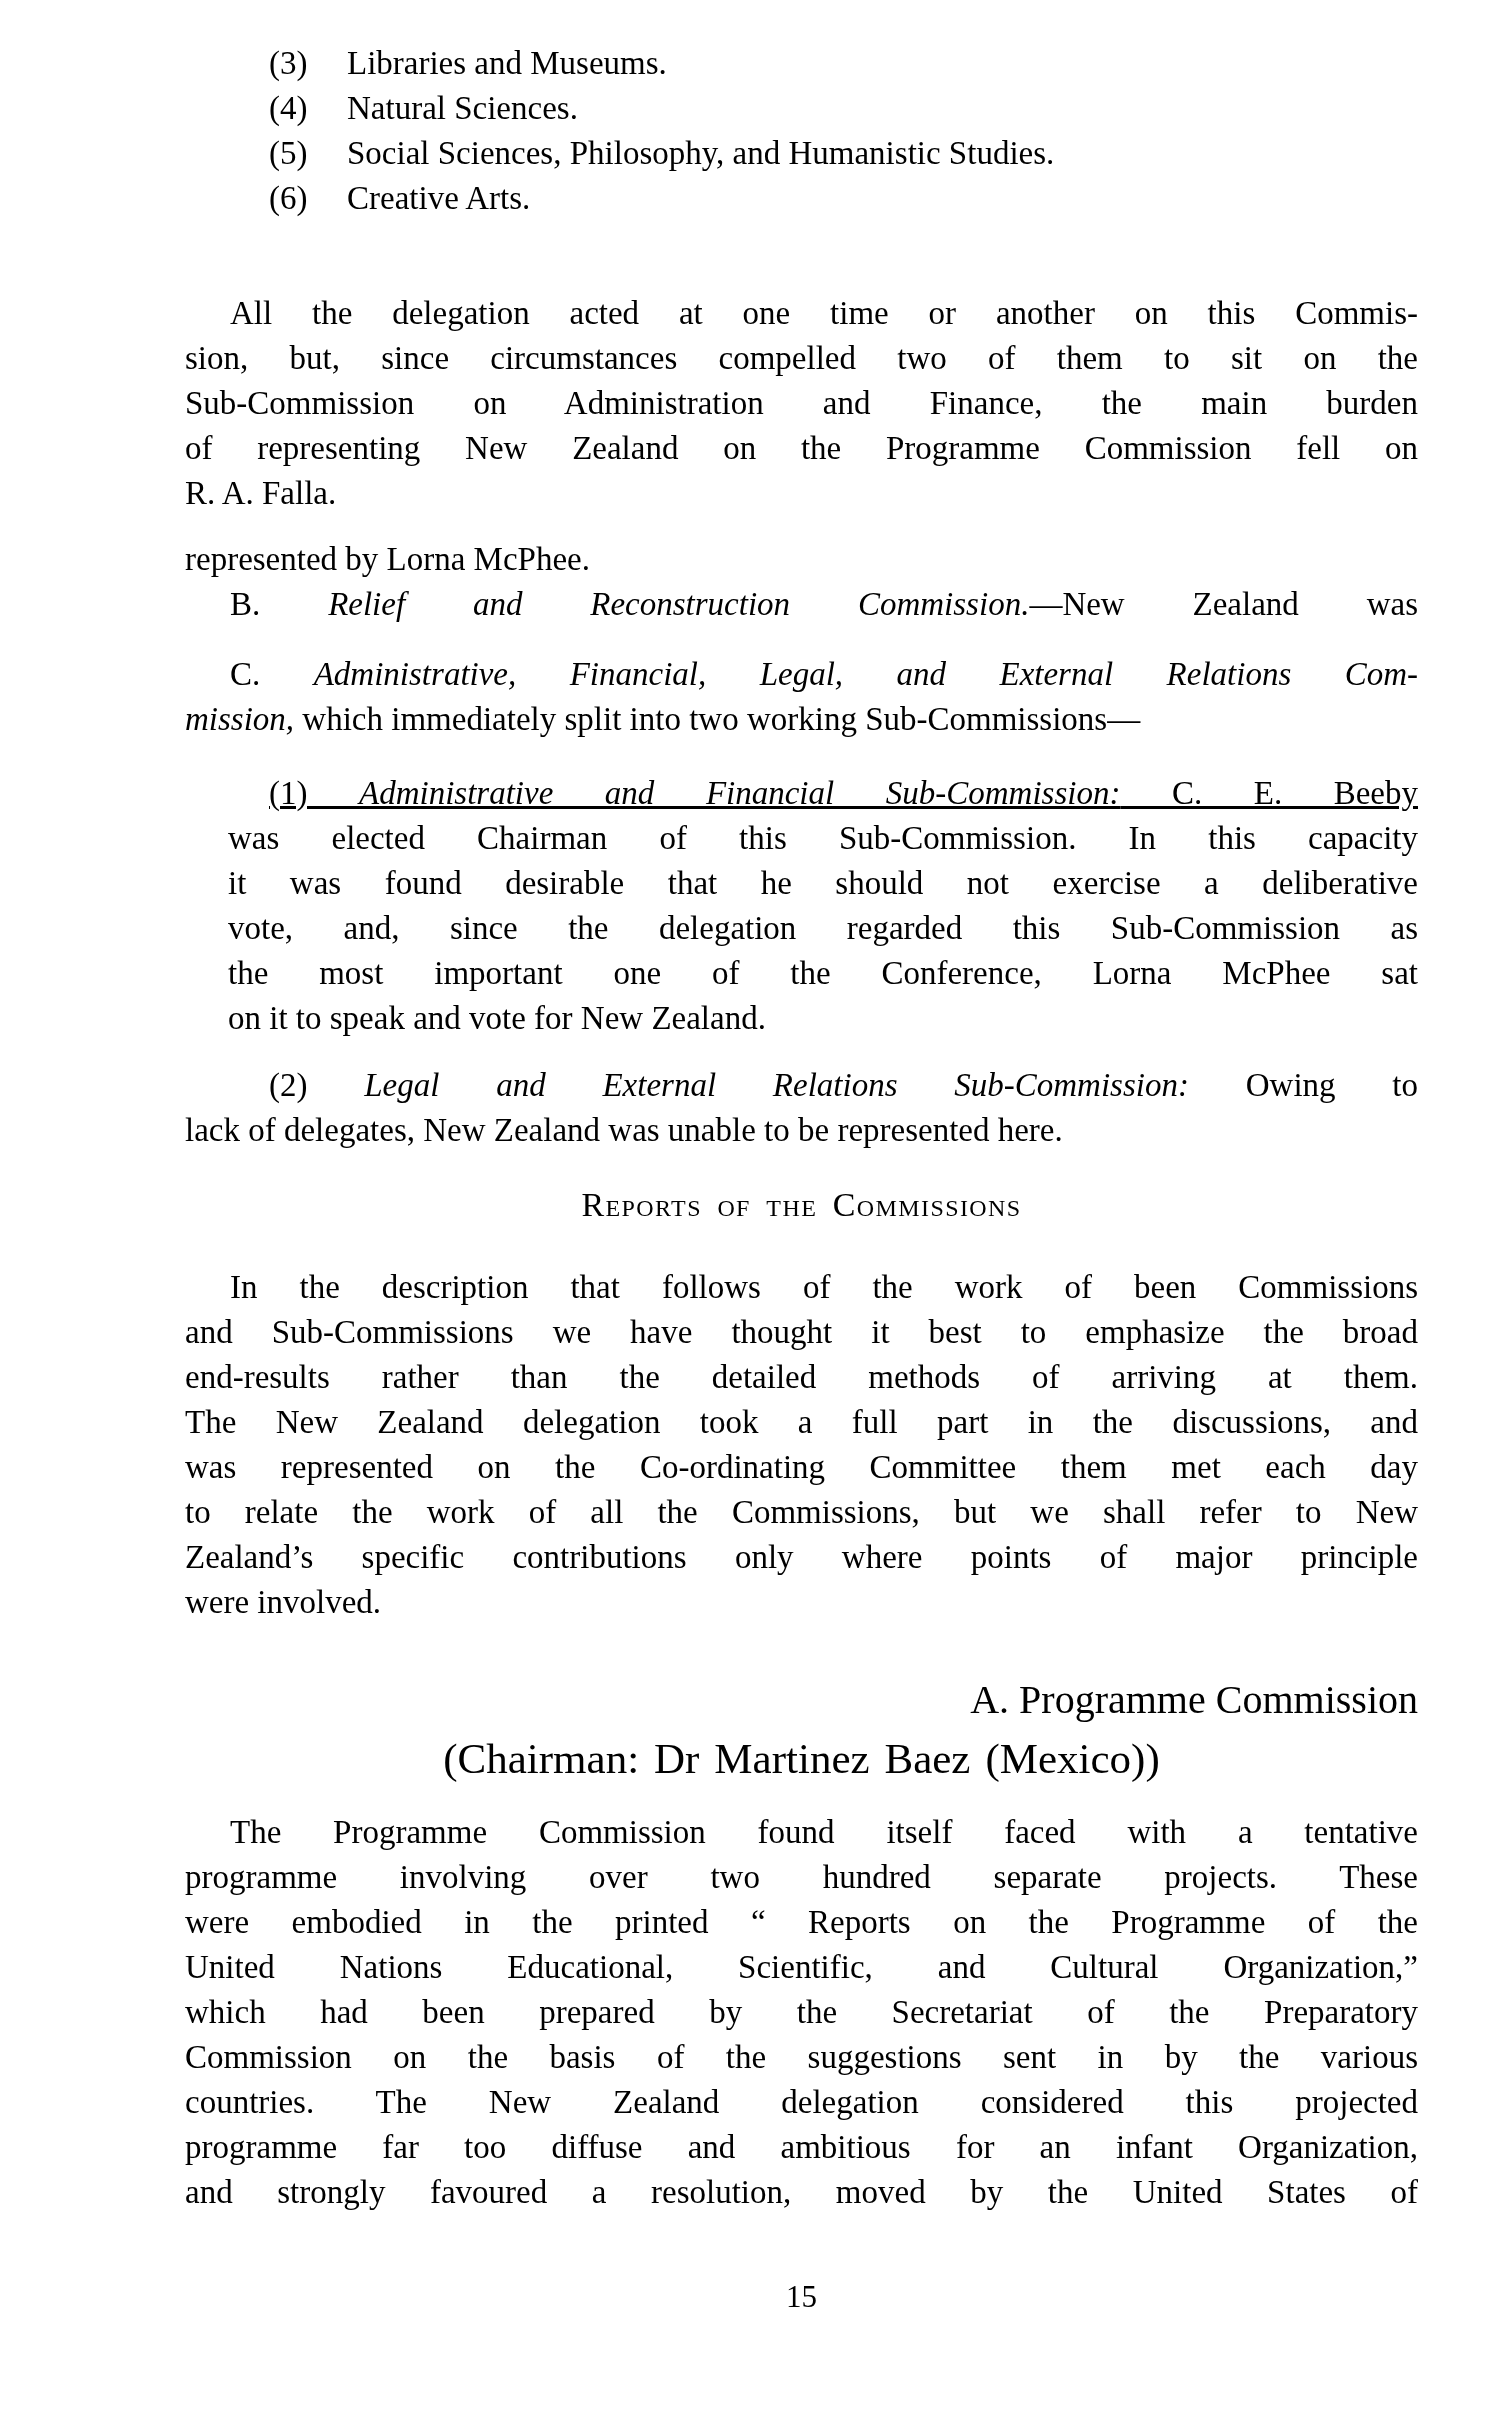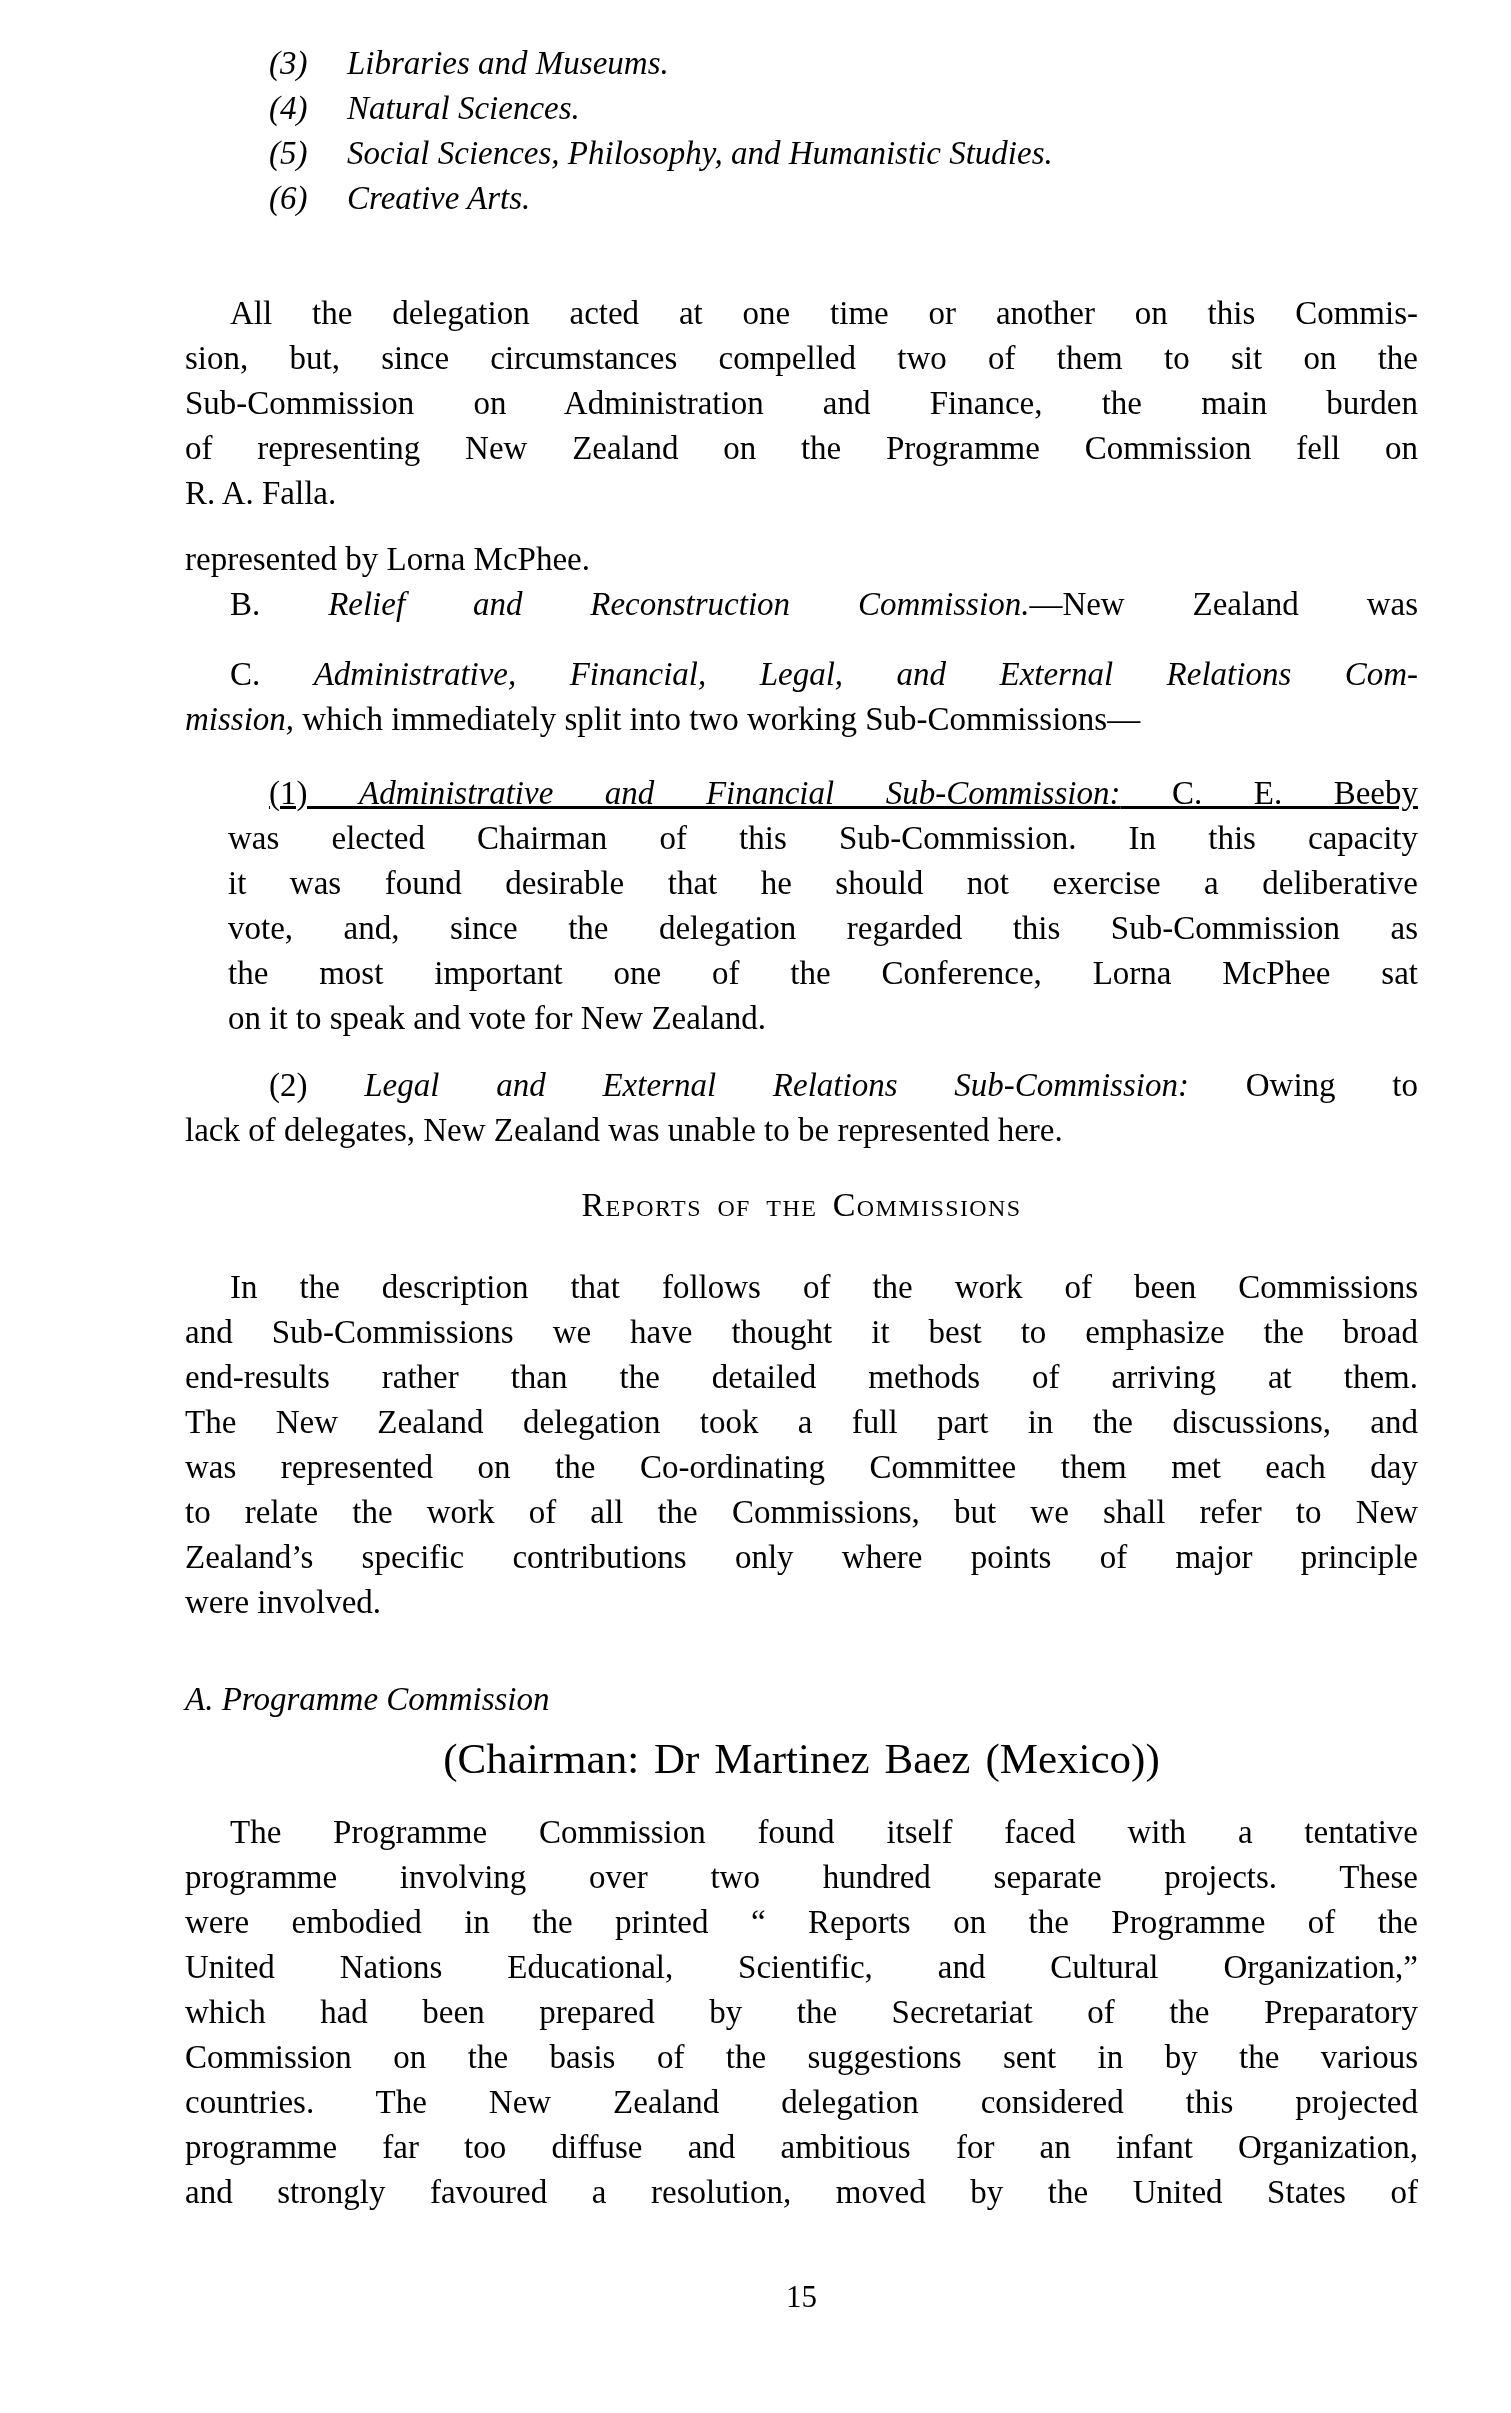--- a/index.html
+++ b/index.html
@@ -47,38 +47,36 @@
   }
   .it {
     font-style: italic;
   }
   .list {
     margin-left: 84px;
   }
   .list-row {
     font-size: 33px;
     line-height: 45px;
-    font-style: italic;
   }
   .marker {
     display: inline-block;
     width: 78px;
   }
   .h-sc {
     font-variant: small-caps;
     text-align: center;
     font-size: 34px;
     line-height: 45px;
     letter-spacing: 1.4px;
     word-spacing: 5.6px;
   }
   .h-it {
-    font-style: italic;
-    text-align: left;
-    font-size: 33px;
+    text-align: right;
+    font-size: 40px;
     line-height: 45px;
   }
   .center-line {
     text-align: center;
     font-size: 43px;
     line-height: 45px;
     word-spacing: 4.2px;
   }
   
   [data-block="p-all"]   { margin-top: 70px; }

